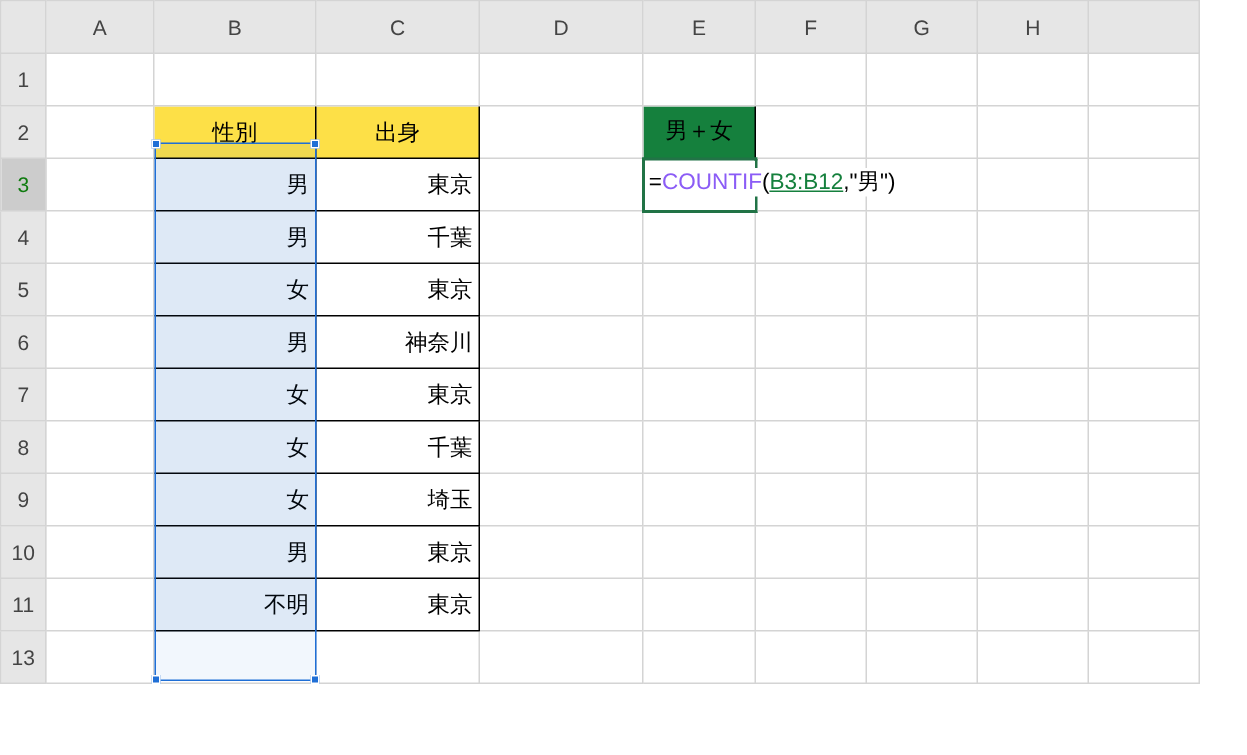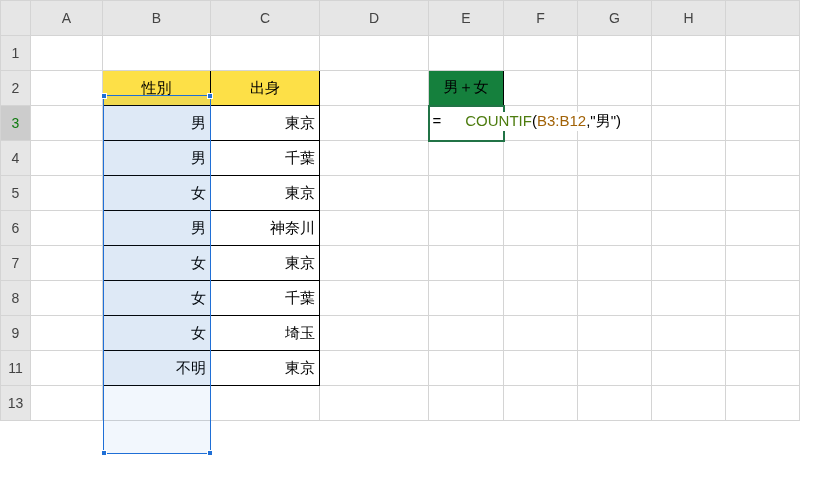--- a/index.html
+++ b/index.html
@@ -80,22 +80,22 @@
   .editing-content {
     position: absolute;
     left: 3px;
     top: 5px;
     background: #fff;
     padding-right: 4px;
     z-index: 5;
     white-space: nowrap;
   }
   .fn-eq { color: #000; }
-  .fn-name { color: #4d7c0f; margin-left: 24px; }
-  .fn-ref { color: #a16207; }
+  .fn-name { color: #8b5cf6; }
+  .fn-ref { color: #15803d; text-decoration: underline; }
   .fn-str { color: #000; }
   .sel-range {
     position: absolute;
     border: 1px solid #1f6fd6;
     background: rgba(31,111,214,0.06);
     pointer-events: none;
     z-index: 3;
   }
   .sel-range .hdl {
     position: absolute;
@@ -230,20 +230,32 @@
         <td class="tbl-cell-b">女</td>
         <td class="tbl-cell-c">埼玉</td>
         <td></td>
         <td></td>
         <td></td>
         <td></td>
         <td></td>
         <td></td>
       </tr>
   <tr>
+        <th class="row-hdr">10</th>
+        <td></td>
+        <td class="tbl-cell-b">男</td>
+        <td class="tbl-cell-c">東京</td>
+        <td></td>
+        <td></td>
+        <td></td>
+        <td></td>
+        <td></td>
+        <td></td>
+      </tr>
+  <tr>
         <th class="row-hdr">11</th>
         <td></td>
         <td class="tbl-cell-b">不明</td>
         <td class="tbl-cell-c">東京</td>
         <td></td>
         <td></td>
         <td></td>
         <td></td>
         <td></td>
         <td></td>

